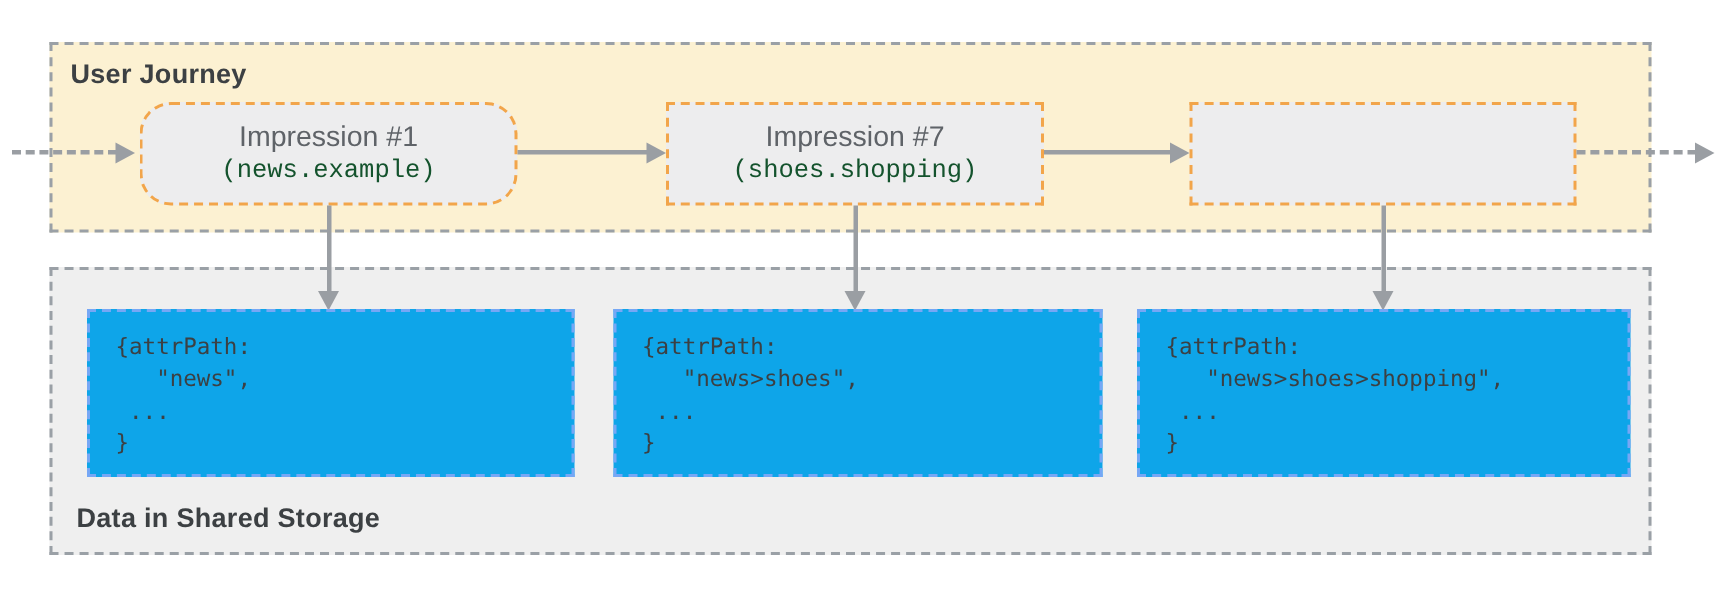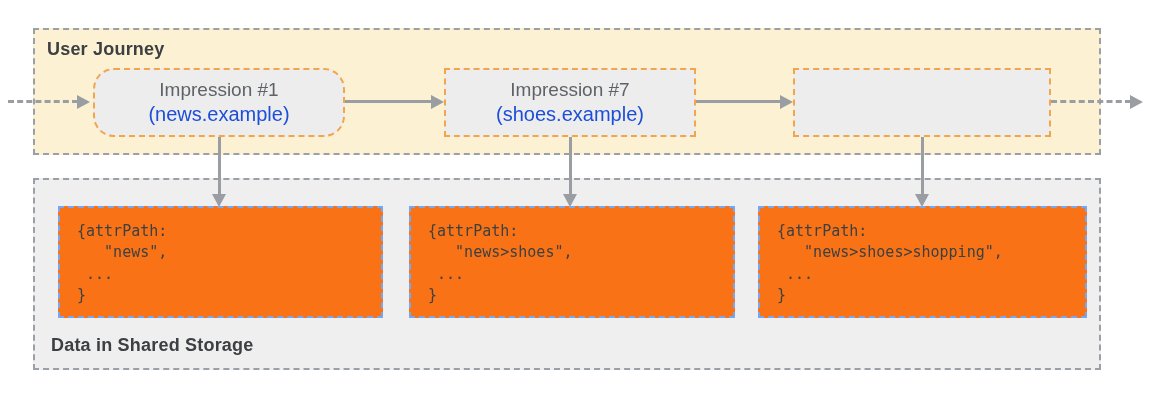--- a/index.html
+++ b/index.html
@@ -45,22 +45,23 @@
     flex-direction: column;
     align-items: center;
     justify-content: center;
     line-height: 1.25;
   }
   .impression-box .title {
     font-size: 19px;
     color: #5f6368;
   }
   .impression-box .subtitle {
-    font-size: 20px;
-    color: #1d4ed8;
+    font-size: 17px;
+    color: #14532d;
+    font-family: Liberation Mono, monospace;
   }
   #imp1 { left: 93px;  width: 252px; border-radius: 21px; }
   #imp2 { left: 444px; width: 252px; }
   #imp3 { left: 793px; width: 258px; }
 
   
   .storage-band {
     position: absolute;
     left: 33px; top: 178px;
     width: 1068px; height: 192px;
@@ -73,21 +74,21 @@
     font-size: 18px;
     font-weight: 700;
     color: #3c4043;
     letter-spacing: 0.2px;
   }
 
   .code-box {
     position: absolute;
     top: 206px;
     height: 112px;
-    background: #f97316;
+    background: #0ea5e9;
     border: 2px dashed #76a7f5;
   }
   #code1 { left: 58px;  width: 325px; }
   #code2 { left: 409px; width: 326px; }
   #code3 { left: 758px; width: 329px; }
   .code-box pre {
     margin: 0;
     padding: 13px 0 0 17px;
     font-family: "DejaVu Sans Mono", "Liberation Mono", monospace;
     font-size: 15px;
@@ -162,21 +163,21 @@
   <div class="impression-box" id="imp1">
     <div class="title">Impression #1</div>
     <div class="subtitle">(news.example)</div>
   </div>
 
   <div class="h-line-solid" id="arr-12-line"></div>
   <div class="head-right" id="arr-12-head"></div>
 
   <div class="impression-box" id="imp2">
     <div class="title">Impression #7</div>
-    <div class="subtitle">(shoes.example)</div>
+    <div class="subtitle">(shoes.shopping)</div>
   </div>
 
   <div class="h-line-solid" id="arr-23-line"></div>
   <div class="head-right" id="arr-23-head"></div>
 
   <div class="impression-box" id="imp3">
   </div>
 
   <div class="h-line-dashed" id="arr-exit-line"></div>
   <div class="head-right" id="arr-exit-head"></div>

